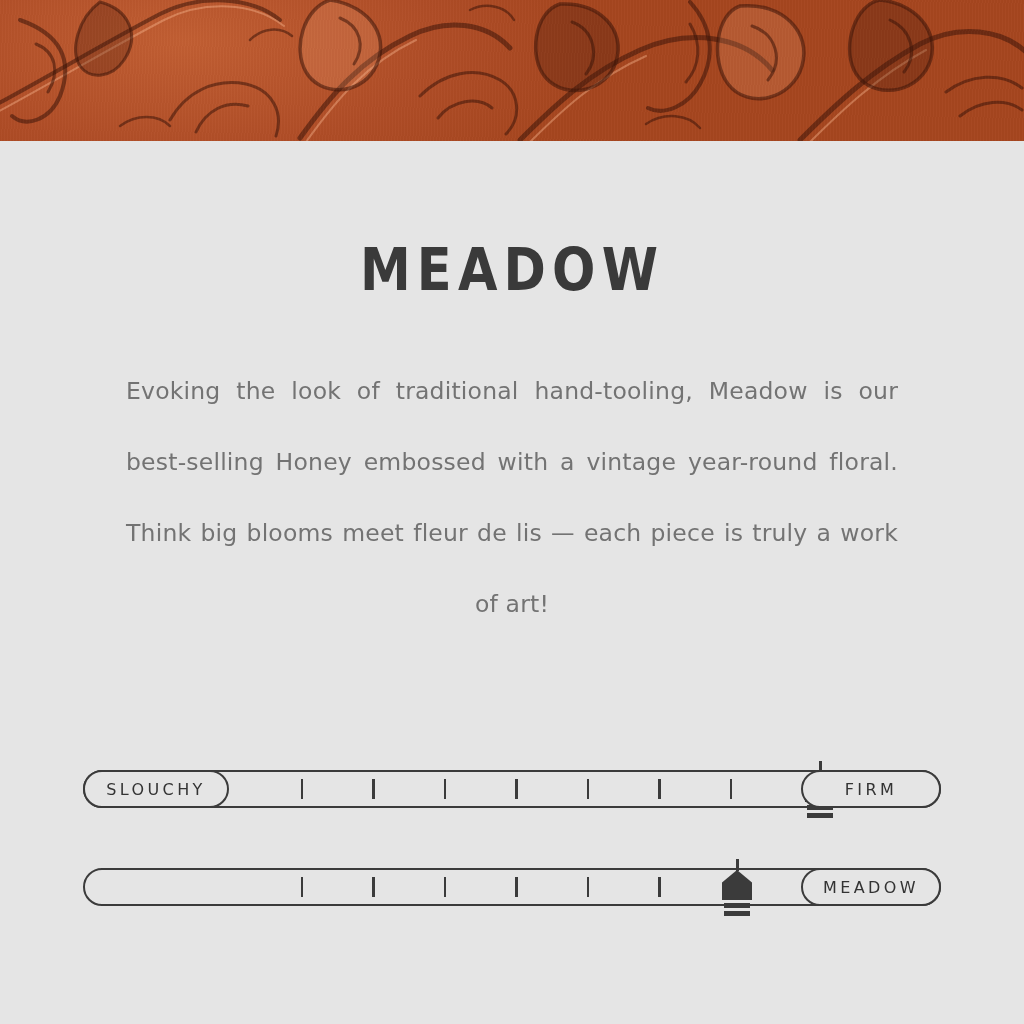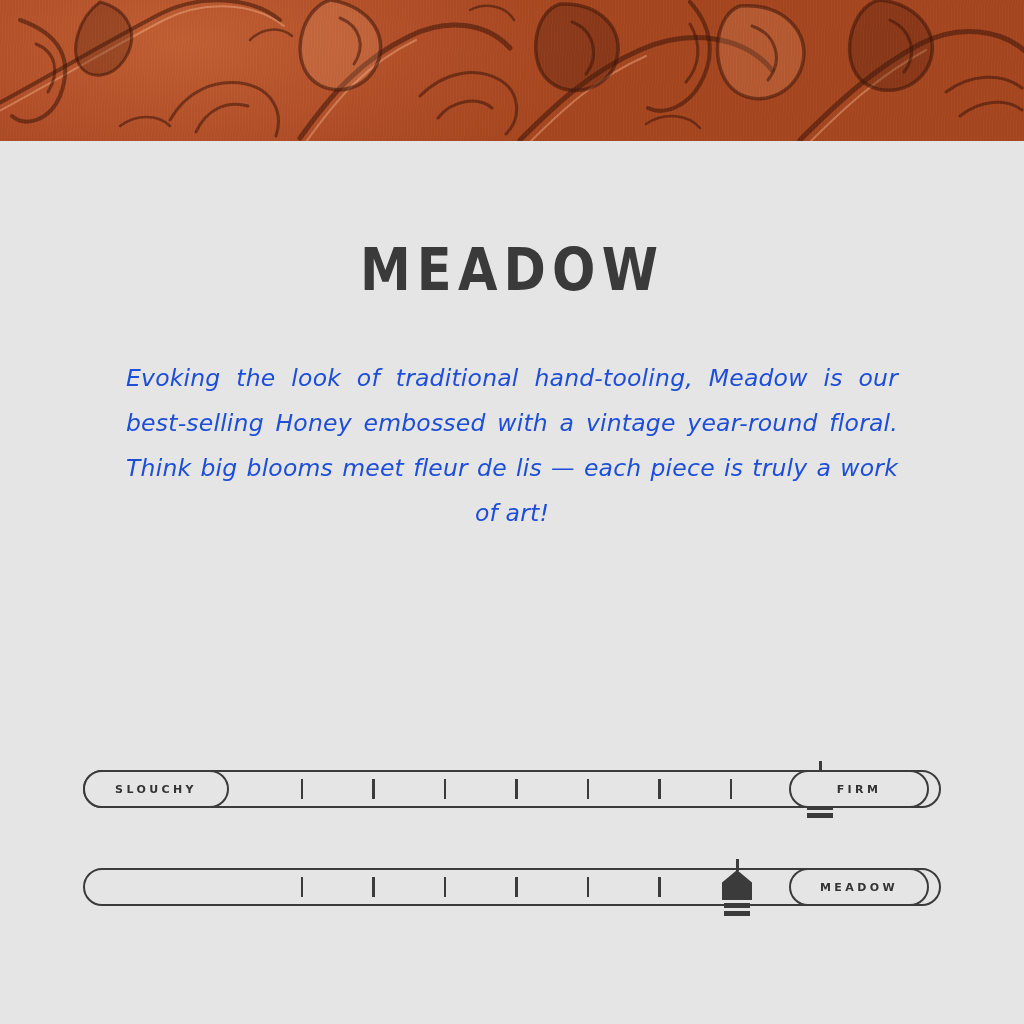--- a/index.html
+++ b/index.html
@@ -82,24 +82,23 @@
   }
 
   .desc {
     margin: 52px auto 0 auto;
     width: 772px;
     text-align: justify;
     text-align-last: center;
     font-family: "DejaVu Sans", sans-serif;
     font-weight: 400;
     font-size: 23.5px;
-    line-height: 45px;
+    line-height: 71px;
     letter-spacing: .2px;
-    color: #1d4ed8;
-    font-style: italic;
+    color: #737373;
   }
 
   
   .scales {
     position: absolute;
     left: 0;
     top: 770px;
     width: 1024px;
   }
   .scale-row {
@@ -125,28 +124,28 @@
     position: absolute;
     top: 0;
     height: 38px;
     box-sizing: border-box;
     border: 2.5px solid #3b3b3b;
     border-radius: 19px;
     display: flex;
     align-items: center;
     justify-content: center;
     font-family: "DejaVu Sans", sans-serif;
-    font-weight: 700;
-    font-size: 11px;
+    font-weight: 400;
+    font-size: 16px;
     letter-spacing: 3.4px;
     color: #333;
     background: #e5e5e5;
   }
   .cap-left  { left: 0; width: 146px; }
-  .cap-right { right: 12px; width: 140px; }
+  .cap-right { right: 0; width: 140px; }
 
   .ticks {
     position: absolute;
     left: 146px;
     right: 140px;
     top: 0;
     height: 38px;
   }
   .tick {
     position: absolute;

